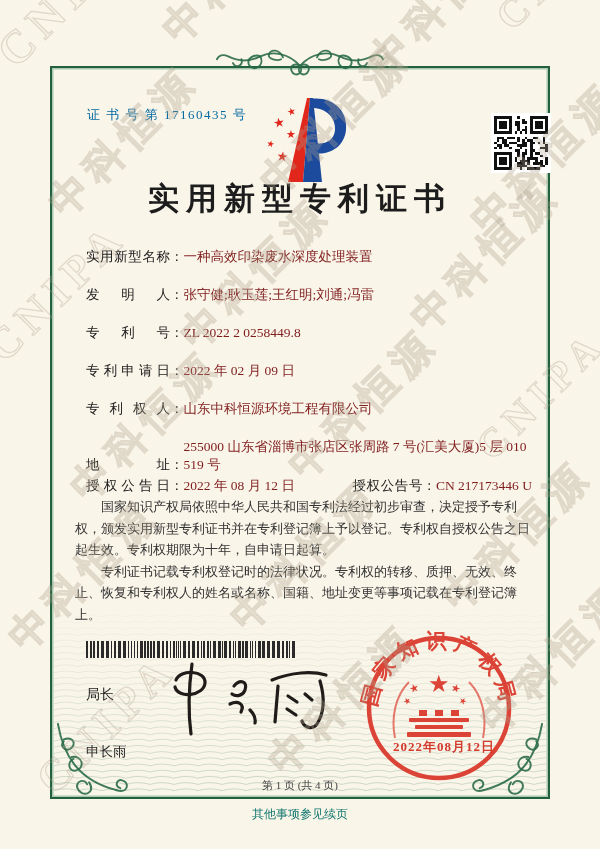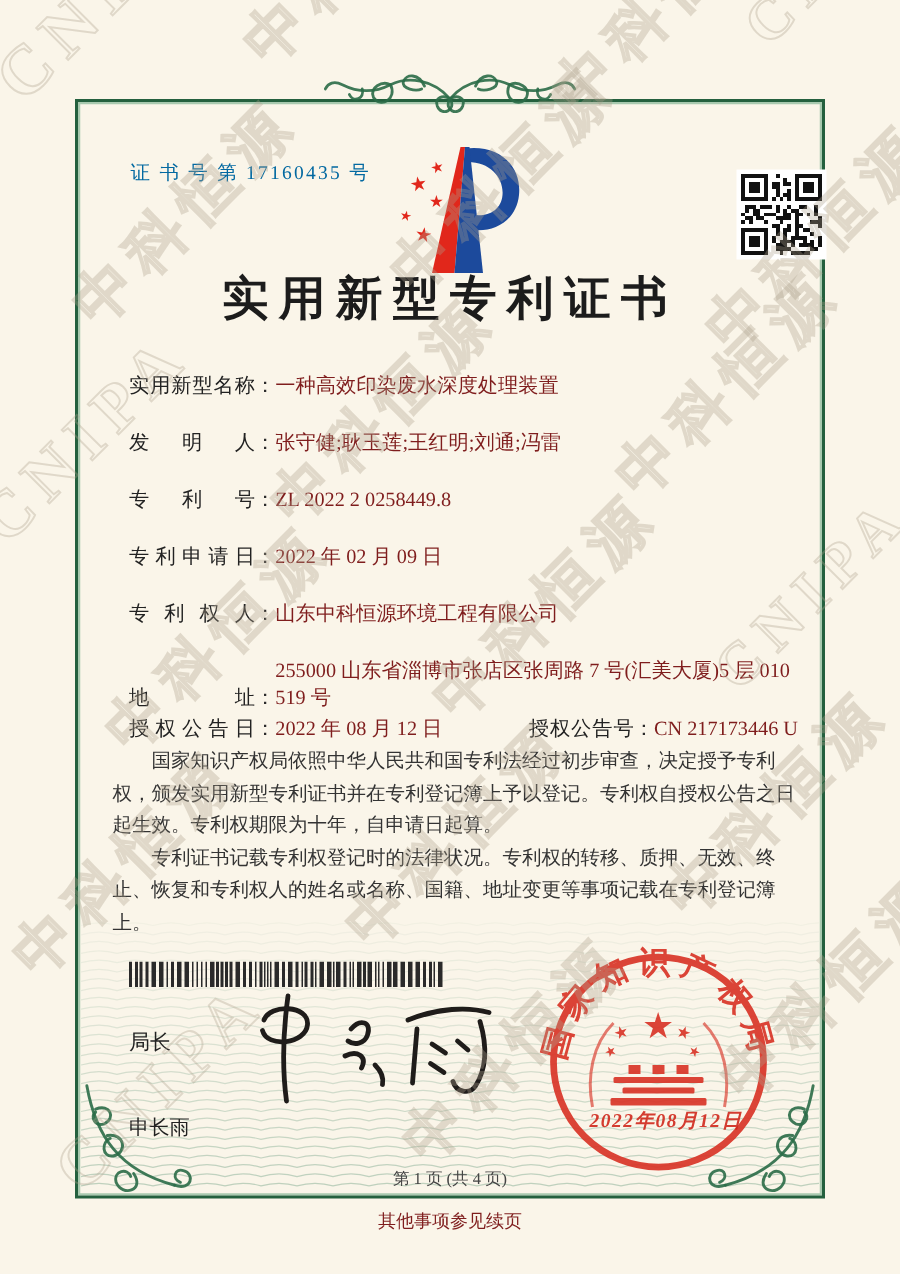--- a/index.html
+++ b/index.html
@@ -48,24 +48,24 @@
   .paras{position:absolute;left:23px;top:428px;width:456px;font-size:13px;line-height:21.5px;color:#333;}
   .paras p{margin:0;text-indent:2em;}
   
   .barcode{position:absolute;left:34px;top:573px;width:212px;height:17px;z-index:2;}
   .signature{position:absolute;left:106px;top:588px;width:190px;height:84px;z-index:2;}
   .signer-title{position:absolute;left:34px;top:618px;font-size:14px;color:#222;z-index:2;}
   .signer-name{position:absolute;left:34px;top:643px;font-size:13.5px;color:#222;z-index:2;margin-top:32px;}
   .seal{position:absolute;left:305px;top:558px;width:164px;height:164px;z-index:2;opacity:.92;}
   .seal-date{
     position:absolute;left:312px;top:670px;width:160px;text-align:center;z-index:3;
-    color:#d0281c;font-size:13px;letter-spacing:1px;font-weight:bold;opacity:.9;font-style:italic;
+    color:#d0281c;font-size:13px;letter-spacing:1px;font-weight:bold;opacity:.9;
   }
   .page-note{position:absolute;left:0;right:0;top:710px;text-align:center;font-size:11px;color:#444;z-index:2;}
-  .cont-note{position:absolute;left:0;right:0;top:806px;text-align:center;font-size:12px;color:#7f1d1d;}
+  .cont-note{position:absolute;left:0;right:0;top:806px;text-align:center;font-size:12px;color:#0f766e;}
   
   .wm{position:absolute;inset:0;z-index:6;pointer-events:none;overflow:hidden;}
   .wm span{
     position:absolute;transform:rotate(-45deg);transform-origin:left top;
     font-weight:bold;letter-spacing:8px;white-space:nowrap;
     color:transparent;-webkit-text-stroke:1.3px rgba(172,162,140,.34);
   }
 </style>
 </head>
 <body>

